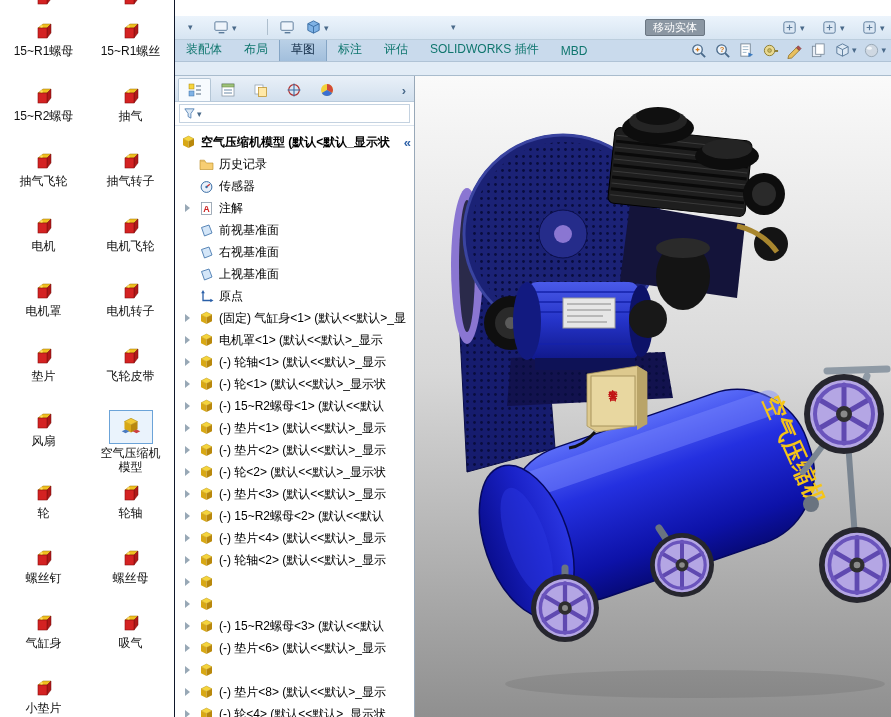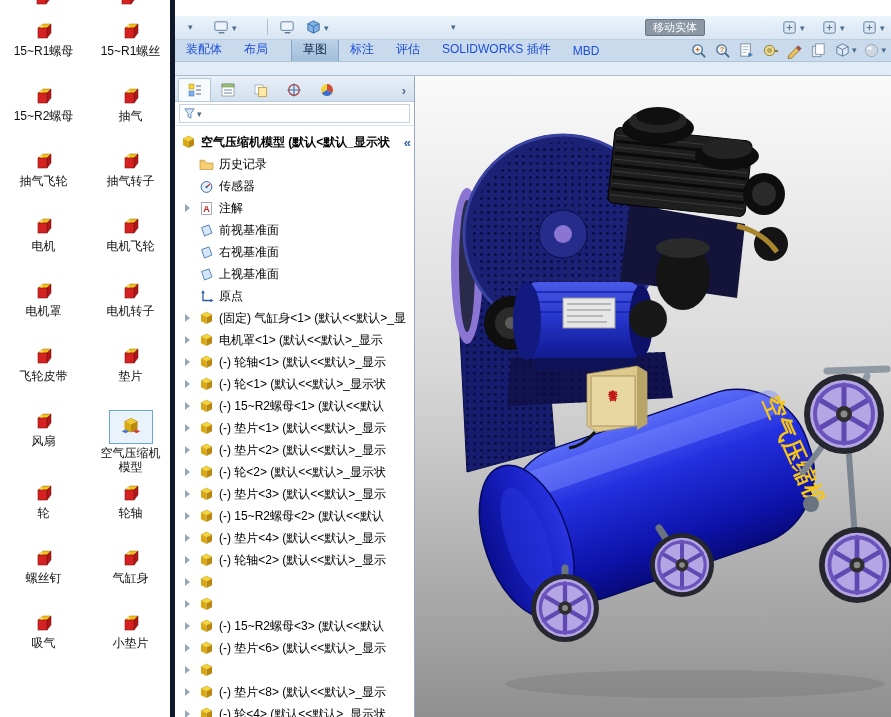--- a/index.html
+++ b/index.html
@@ -1,20 +1,20 @@
 <!DOCTYPE html>
 <html><head>
 <meta charset="utf-8">
 <style>
   * { margin:0; padding:0; box-sizing:border-box; }
   html,body { width:891px; height:717px; overflow:hidden; }
   body { font-family:"Liberation Sans","DejaVu Sans",sans-serif; background:#fff; position:relative; font-size:12px; color:#1c2a38; }
 
   
-  .file-panel { position:absolute; left:0; top:0; width:175px; height:717px; background:#fff; border-right:5px solid #0f172a; overflow:hidden; z-index:3; }
+  .file-panel { position:absolute; left:0; top:0; width:175px; height:717px; background:#fff; border-right:1px solid #0f172a; overflow:hidden; z-index:3; }
   .partial-row { height:8px; overflow:hidden; display:grid; grid-template-columns:1fr 1fr; justify-items:center; }
   .partial-row svg { width:18px; height:18px; margin-top:-12px; }
   .file-grid { display:grid; grid-template-columns:87px 87px; row-gap:3px; padding-top:8px; }
   .file-item { display:flex; flex-direction:column; align-items:center; min-height:62px; padding-top:4px; cursor:default; }
   .fi-part,.fi-asm { height:22px; display:flex; align-items:center; justify-content:center; }
   .fi-part svg { width:18px; height:18px; }
   .fi-asm { display:none; }
   .file-item[data-selected="true"] .fi-asm { display:flex; width:44px; height:34px; background:#eaf3fc; border:1px solid #6ba3d8; }
   .fi-asm svg { width:24px; height:24px; }
   .fl { margin-top:2px; width:66px; text-align:center; line-height:1.2; word-break:break-all; font-size:12px; color:#111; }
@@ -26,22 +26,22 @@
   .topbar > * { position:absolute; top:3px; }
   .tbi { width:17px; height:17px; }
   .tb-sep { width:1px; height:16px; background:#aebfce; }
   .drop::after { content:"▾"; font-size:9px; color:#4a6a8a; margin-left:1px; }
   .tb-caret { width:10px; height:16px; display:inline-flex; align-items:center; }
   .move-btn { height:17px; background:#8b97a3; border:1px solid #6a7682; border-radius:2px; color:#fff; font-size:11px; padding:0 7px; line-height:15px; font-family:inherit; }
   .tb-group { display:flex; align-items:center; gap:1px; }
 
   .tabrow { height:22px; background:#c9daec; display:flex; align-items:flex-end; border-bottom:1px solid #b0c3d6; }
   .tabs { display:flex; align-items:flex-end; height:22px; padding-left:2px; }
-  .tab { padding:3px 11px 3px; font-size:12px; color:#1d4ed8; white-space:nowrap; cursor:default; }
-  .tab[data-active="true"] { background:linear-gradient(#bcd2e8,#a2bfdc); border:1px solid #85a5c5; border-bottom:none; border-radius:3px 3px 0 0; color:#102a45;margin-left:12px; }
+  .tab { padding:3px 11px 3px; font-size:12px; color:#0f766e; white-space:nowrap; cursor:default; }
+  .tab[data-active="true"] { background:linear-gradient(#bcd2e8,#a2bfdc); border:1px solid #85a5c5; border-bottom:none; border-radius:3px 3px 0 0; color:#102a45; }
   .rb-icons { margin-left:auto; display:flex; align-items:center; gap:7px; padding-right:5px; height:22px; }
   .rbi { display:inline-flex; align-items:center; }
   .rbi svg { width:17px; height:17px; }
   .ribbon-strip { height:14px; background:#e2ecf6; border-bottom:1px solid #a9bccd; }
 
   
   .tree-panel { position:absolute; left:0; top:60px; width:240px; height:657px; background:#fff; border-right:1px solid #98a8b8; display:flex; flex-direction:column; z-index:2; }
   .tree-tabs { height:26px; flex:none; background:linear-gradient(#e9f0f8,#d2e0ee); border-bottom:1px solid #b9cadb; display:flex; align-items:flex-end; padding:0 3px; }
   .tree-tab { width:33px; height:23px; display:flex; align-items:center; justify-content:center; }
   .tree-tab svg { width:16px; height:16px; }
@@ -298,40 +298,40 @@
         <span class="fl">电机转子</span>
       </div>
 
       <div class="file-item">
         <span class="fi-part">
           <svg>
             <use href="#i-swpart"></use>
           </svg>
         </span>
 
+        <span class="fl">垫片</span>
+      </div>
+
+      <div class="file-item">
+        <span class="fi-part">
+          <svg>
+            <use href="#i-swpart"></use>
+          </svg>
+        </span>
+
         <span class="fl">飞轮皮带</span>
       </div>
 
       <div class="file-item">
         <span class="fi-part">
           <svg>
             <use href="#i-swpart"></use>
           </svg>
         </span>
 
-        <span class="fl">垫片</span>
-      </div>
-
-      <div class="file-item">
-        <span class="fi-part">
-          <svg>
-            <use href="#i-swpart"></use>
-          </svg>
-        </span>
-
         <span class="fl">风扇</span>
       </div>
 
       <div class="file-item" data-selected="true">
 
         <span class="fi-asm">
           <svg>
             <use href="#i-swasm"></use>
           </svg>
         </span>
@@ -361,20 +361,29 @@
       <div class="file-item">
         <span class="fi-part">
           <svg>
             <use href="#i-swpart"></use>
           </svg>
         </span>
 
         <span class="fl">螺丝钉</span>
       </div>
 
+      <div class="file-item">
+        <span class="fi-part">
+          <svg>
+            <use href="#i-swpart"></use>
+          </svg>
+        </span>
+
+        <span class="fl">螺丝母</span>
+      </div>
 
       <div class="file-item">
         <span class="fi-part">
           <svg>
             <use href="#i-swpart"></use>
           </svg>
         </span>
 
         <span class="fl">气缸身</span>
       </div>

